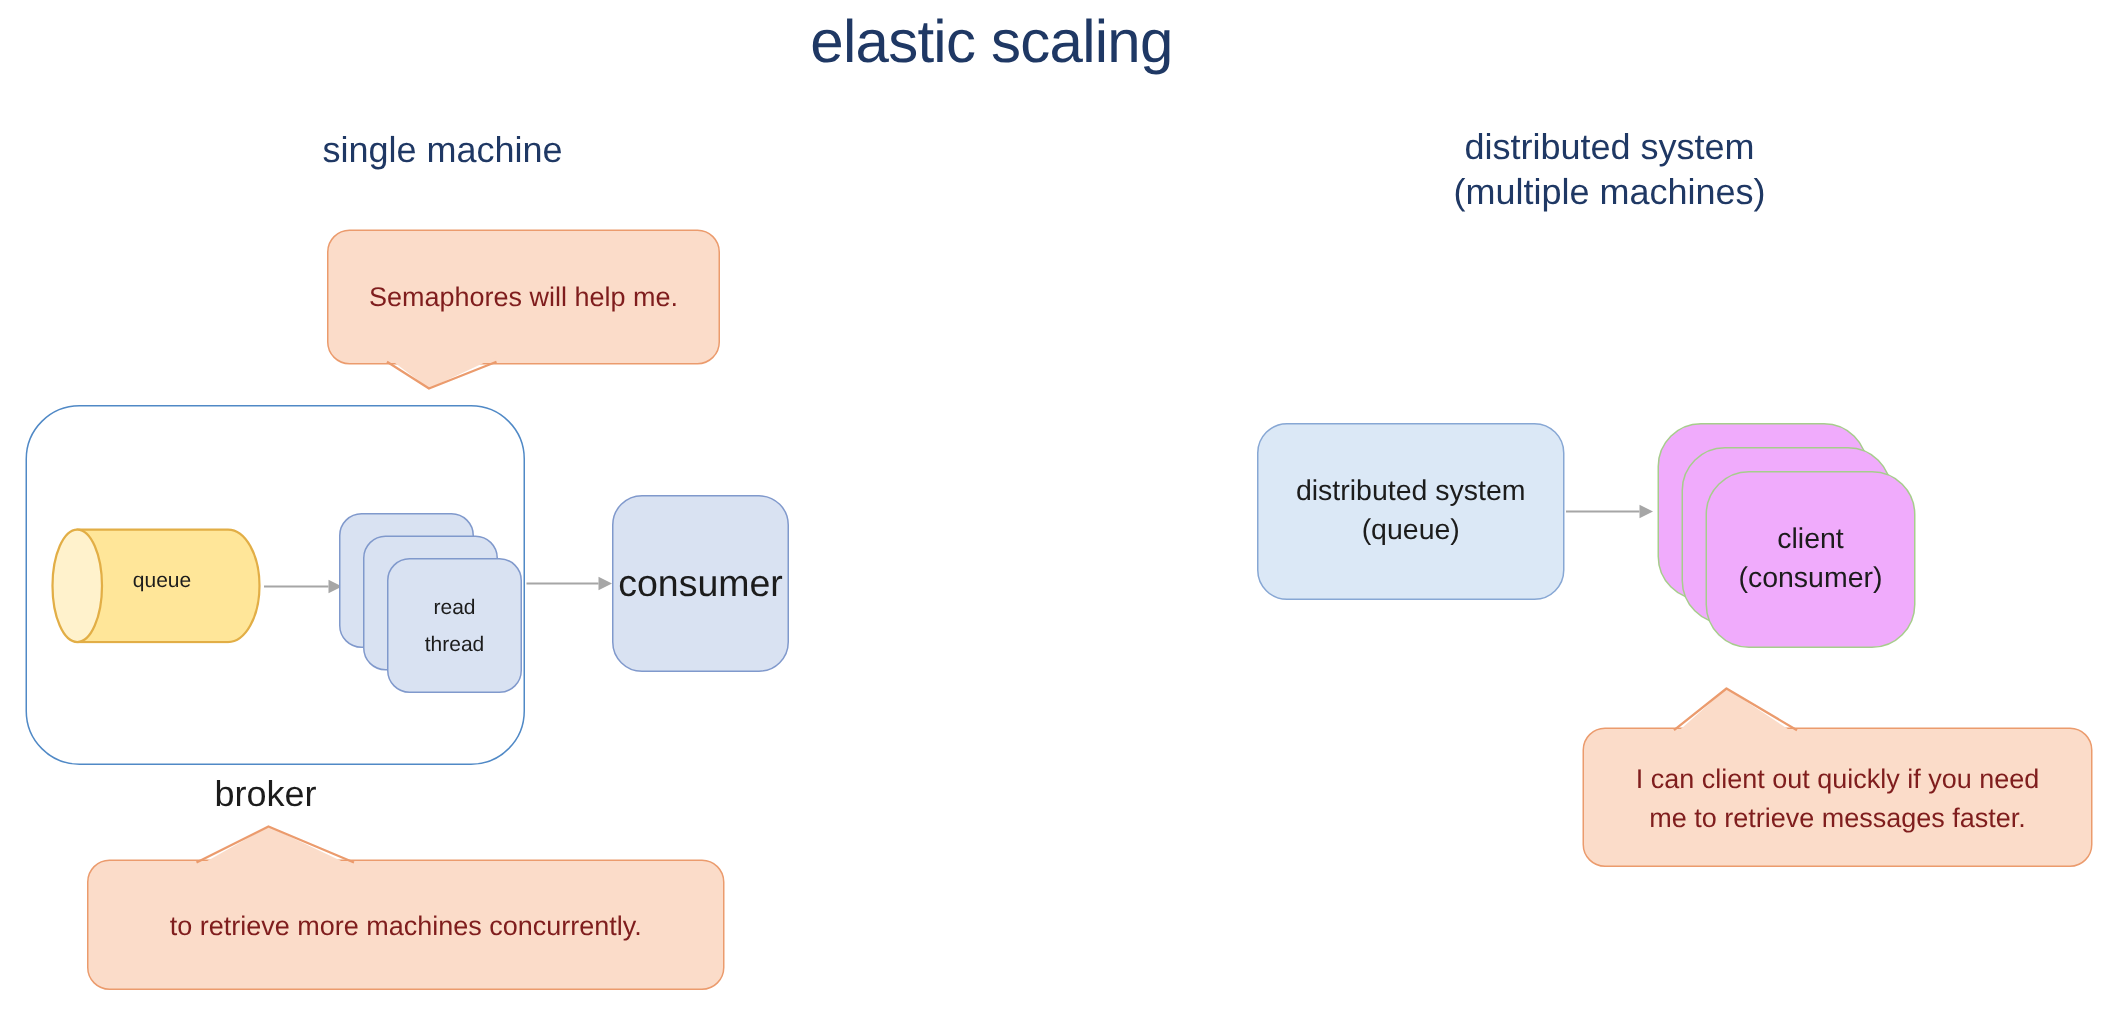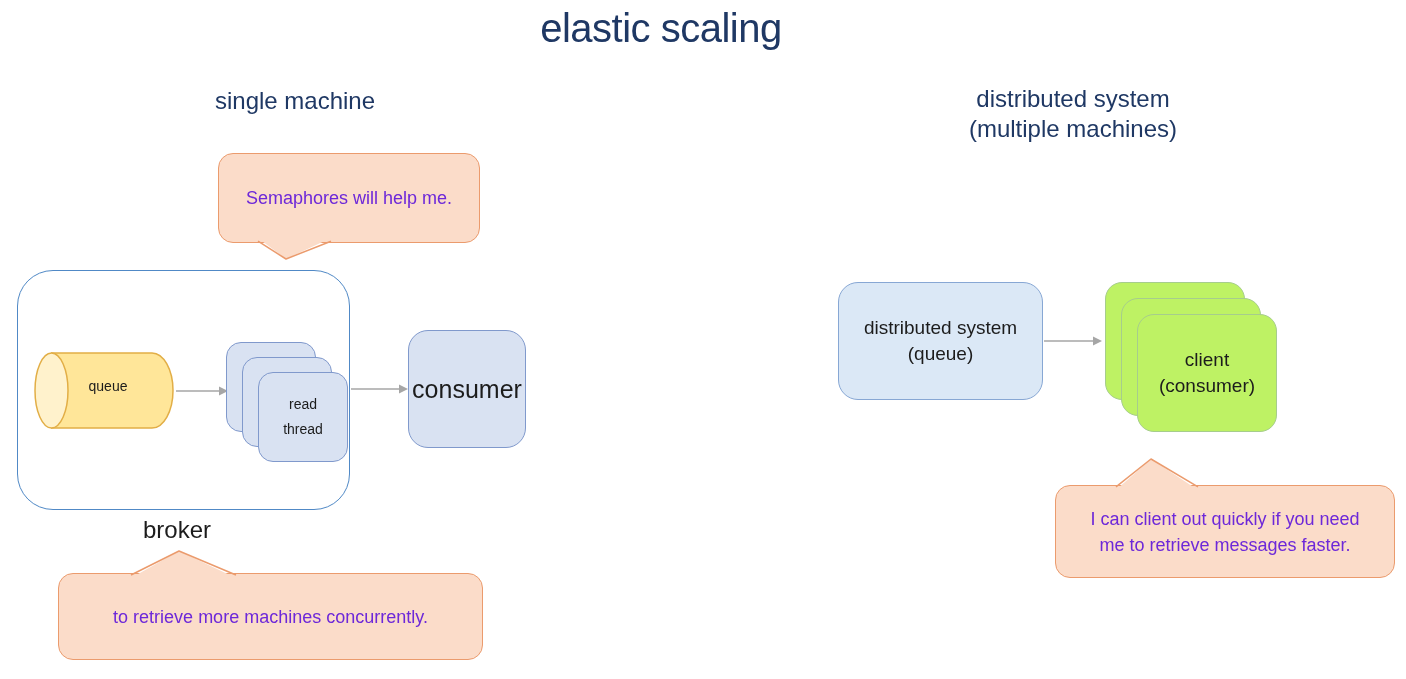--- a/index.html
+++ b/index.html
@@ -8,21 +8,21 @@
   .abs{position:absolute;box-sizing:border-box;}
 
   .title{left:411px;top:6px;width:500px;text-align:center;font-size:40px;
          color:#1f3864;letter-spacing:-0.5px;}
   .heading{color:#1f3864;font-size:24px;text-align:center;line-height:30px;}
   .heading-left{left:145px;top:86px;width:300px;}
   .heading-right{left:923px;top:84px;width:300px;}
 
   .callout{background:#fbdcc9;border:1.5px solid #eb9b6d;border-radius:15px;
            display:flex;flex-direction:column;align-items:center;justify-content:center;
-           text-align:center;font-size:18px;line-height:26px;color:#6d28d9;}
+           text-align:center;font-size:18px;line-height:26px;color:#7f1d1d;}
   .callout .tail{position:absolute;pointer-events:none;}
 
   .callout-top{left:218px;top:153px;width:262px;height:90px;}
   .callout-bl{left:58px;top:573px;width:425px;height:87px;}
   .callout-br{left:1055px;top:485px;width:340px;height:93px;}
 
   .broker-box{left:17px;top:270px;width:333px;height:240px;
               border:1.6px solid #5089c6;border-radius:36px;background:transparent;}
   .broker-label{left:117px;top:516px;width:120px;text-align:center;font-size:24px;}
 
@@ -34,21 +34,21 @@
   .rt{width:90px;height:90px;font-size:14px;line-height:25px;}
   .rt-back{left:226px;top:342px;}
   .rt-mid{left:242px;top:357px;}
   .rt-front{left:258px;top:372px;}
 
   .consumer{left:408px;top:330px;width:118px;height:118px;border-radius:20px;font-size:25px;}
 
   .rq-box{left:838px;top:282px;width:205px;height:118px;border-radius:20px;
           background:#dbe8f6;border:1.5px solid #87a7d4;font-size:19px;line-height:26px;}
 
-  .card-green{background:#bef264;border:1.5px solid #a6cd8c;border-radius:17px;}
+  .card-green{background:#f0abfc;border:1.5px solid #a6cd8c;border-radius:29px;}
   .gc{width:140px;height:118px;font-size:19px;line-height:26px;}
   .gc-back{left:1105px;top:282px;}
   .gc-mid{left:1121px;top:298px;}
   .gc-front{left:1137px;top:314px;}
 
   .arrow{overflow:visible;}
 </style>
 </head>
 <body>
 

